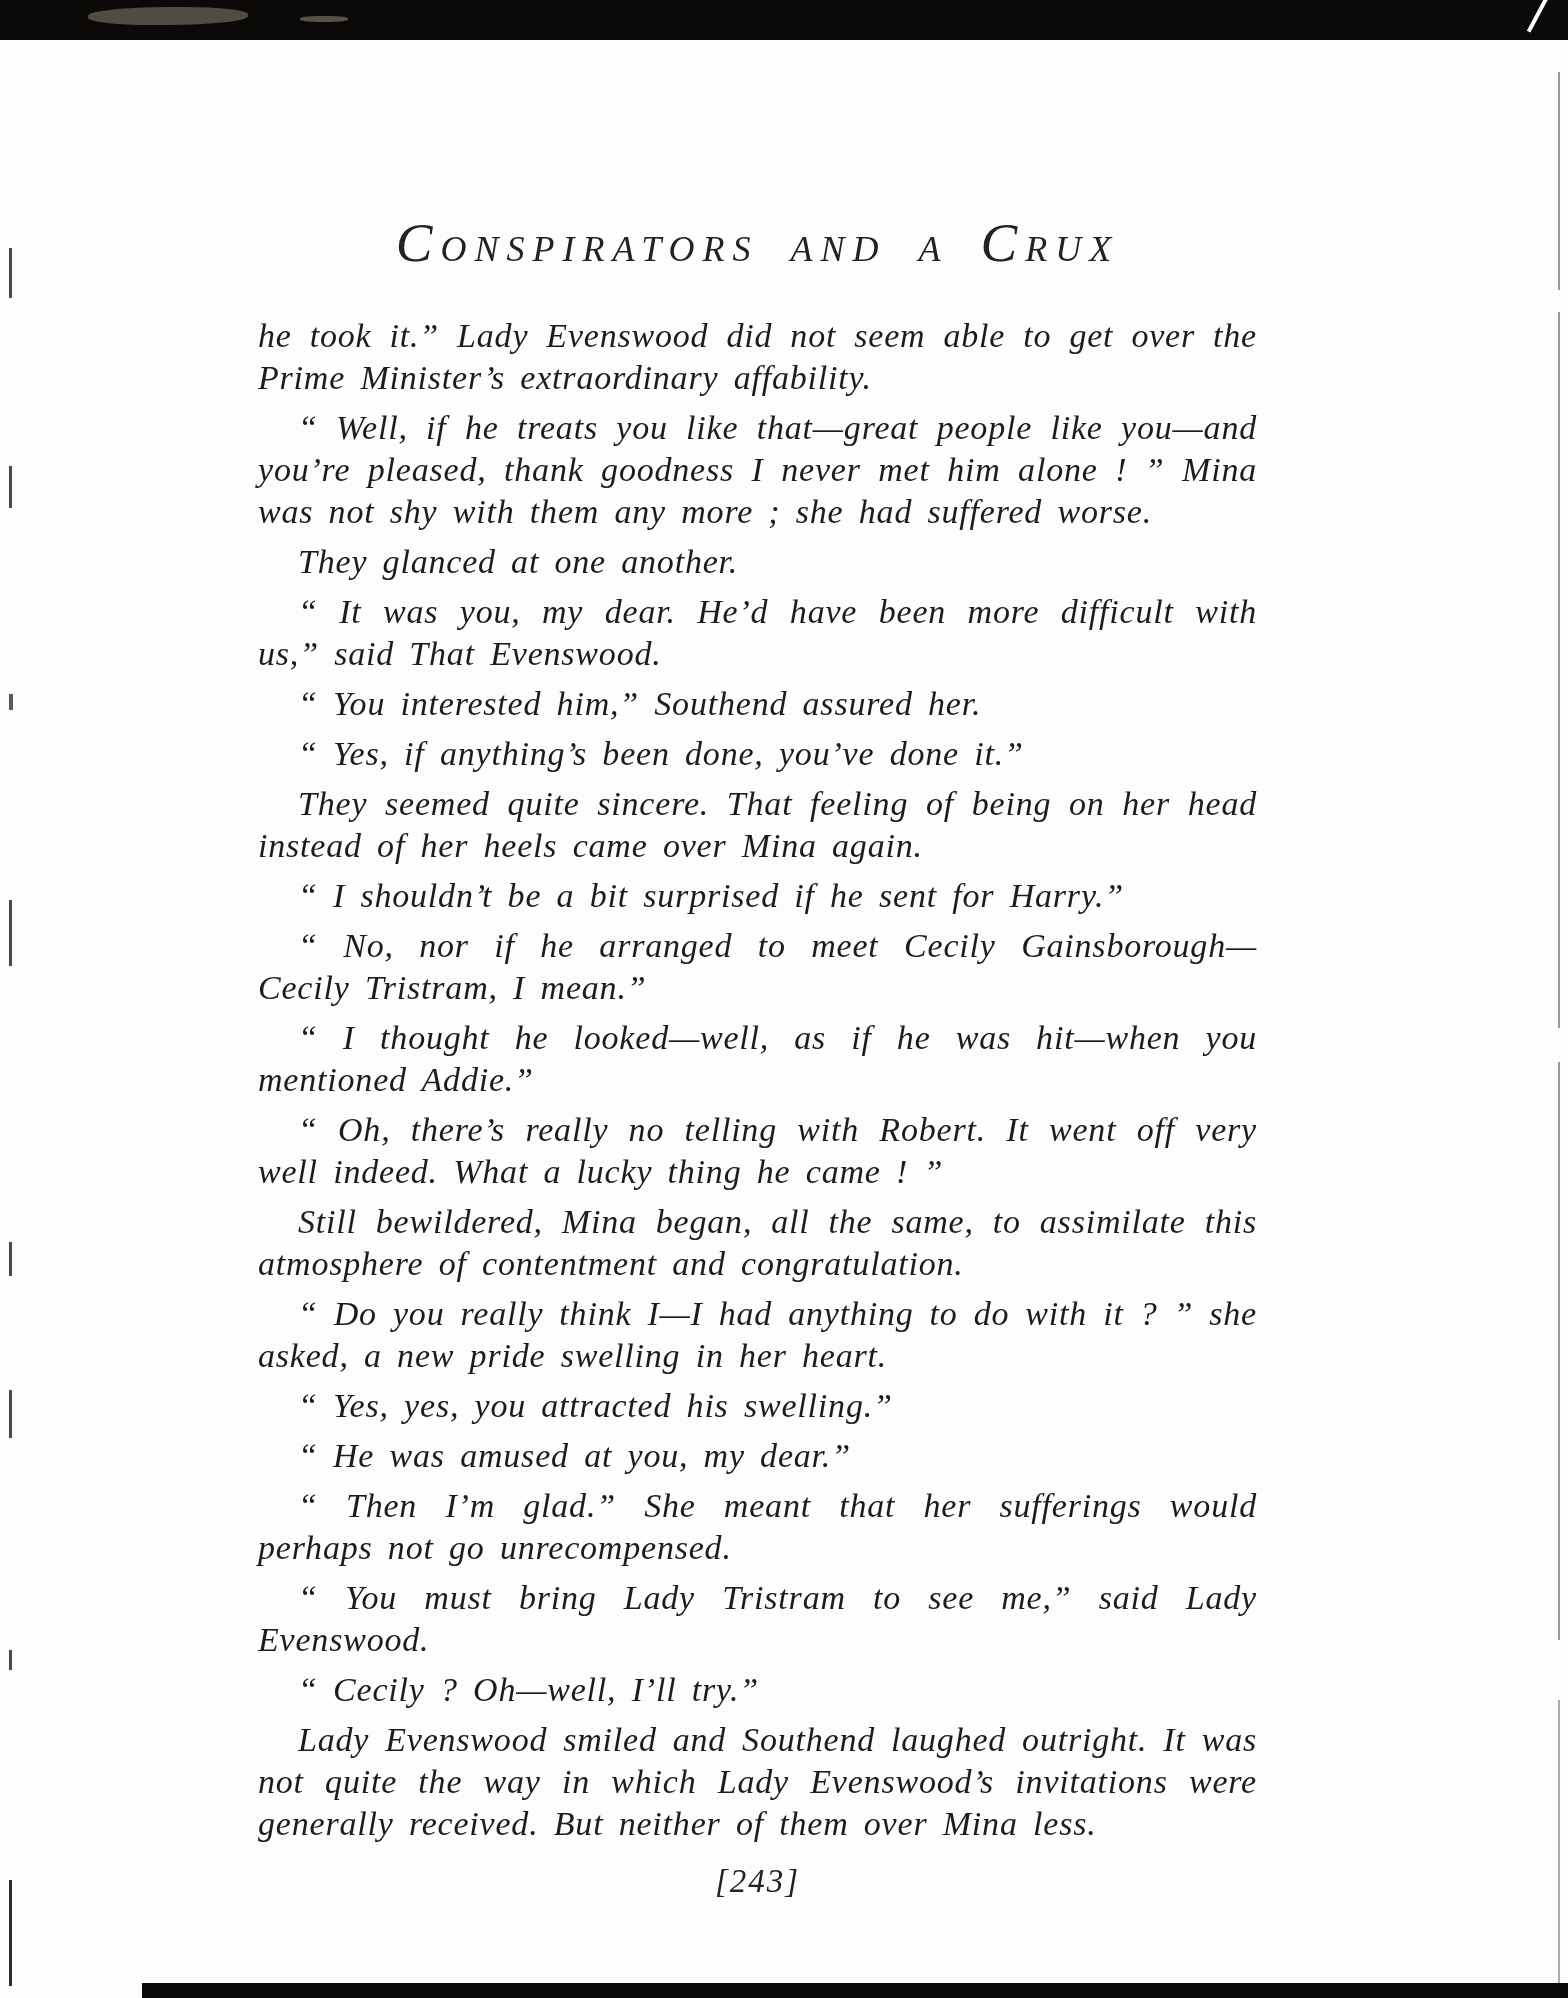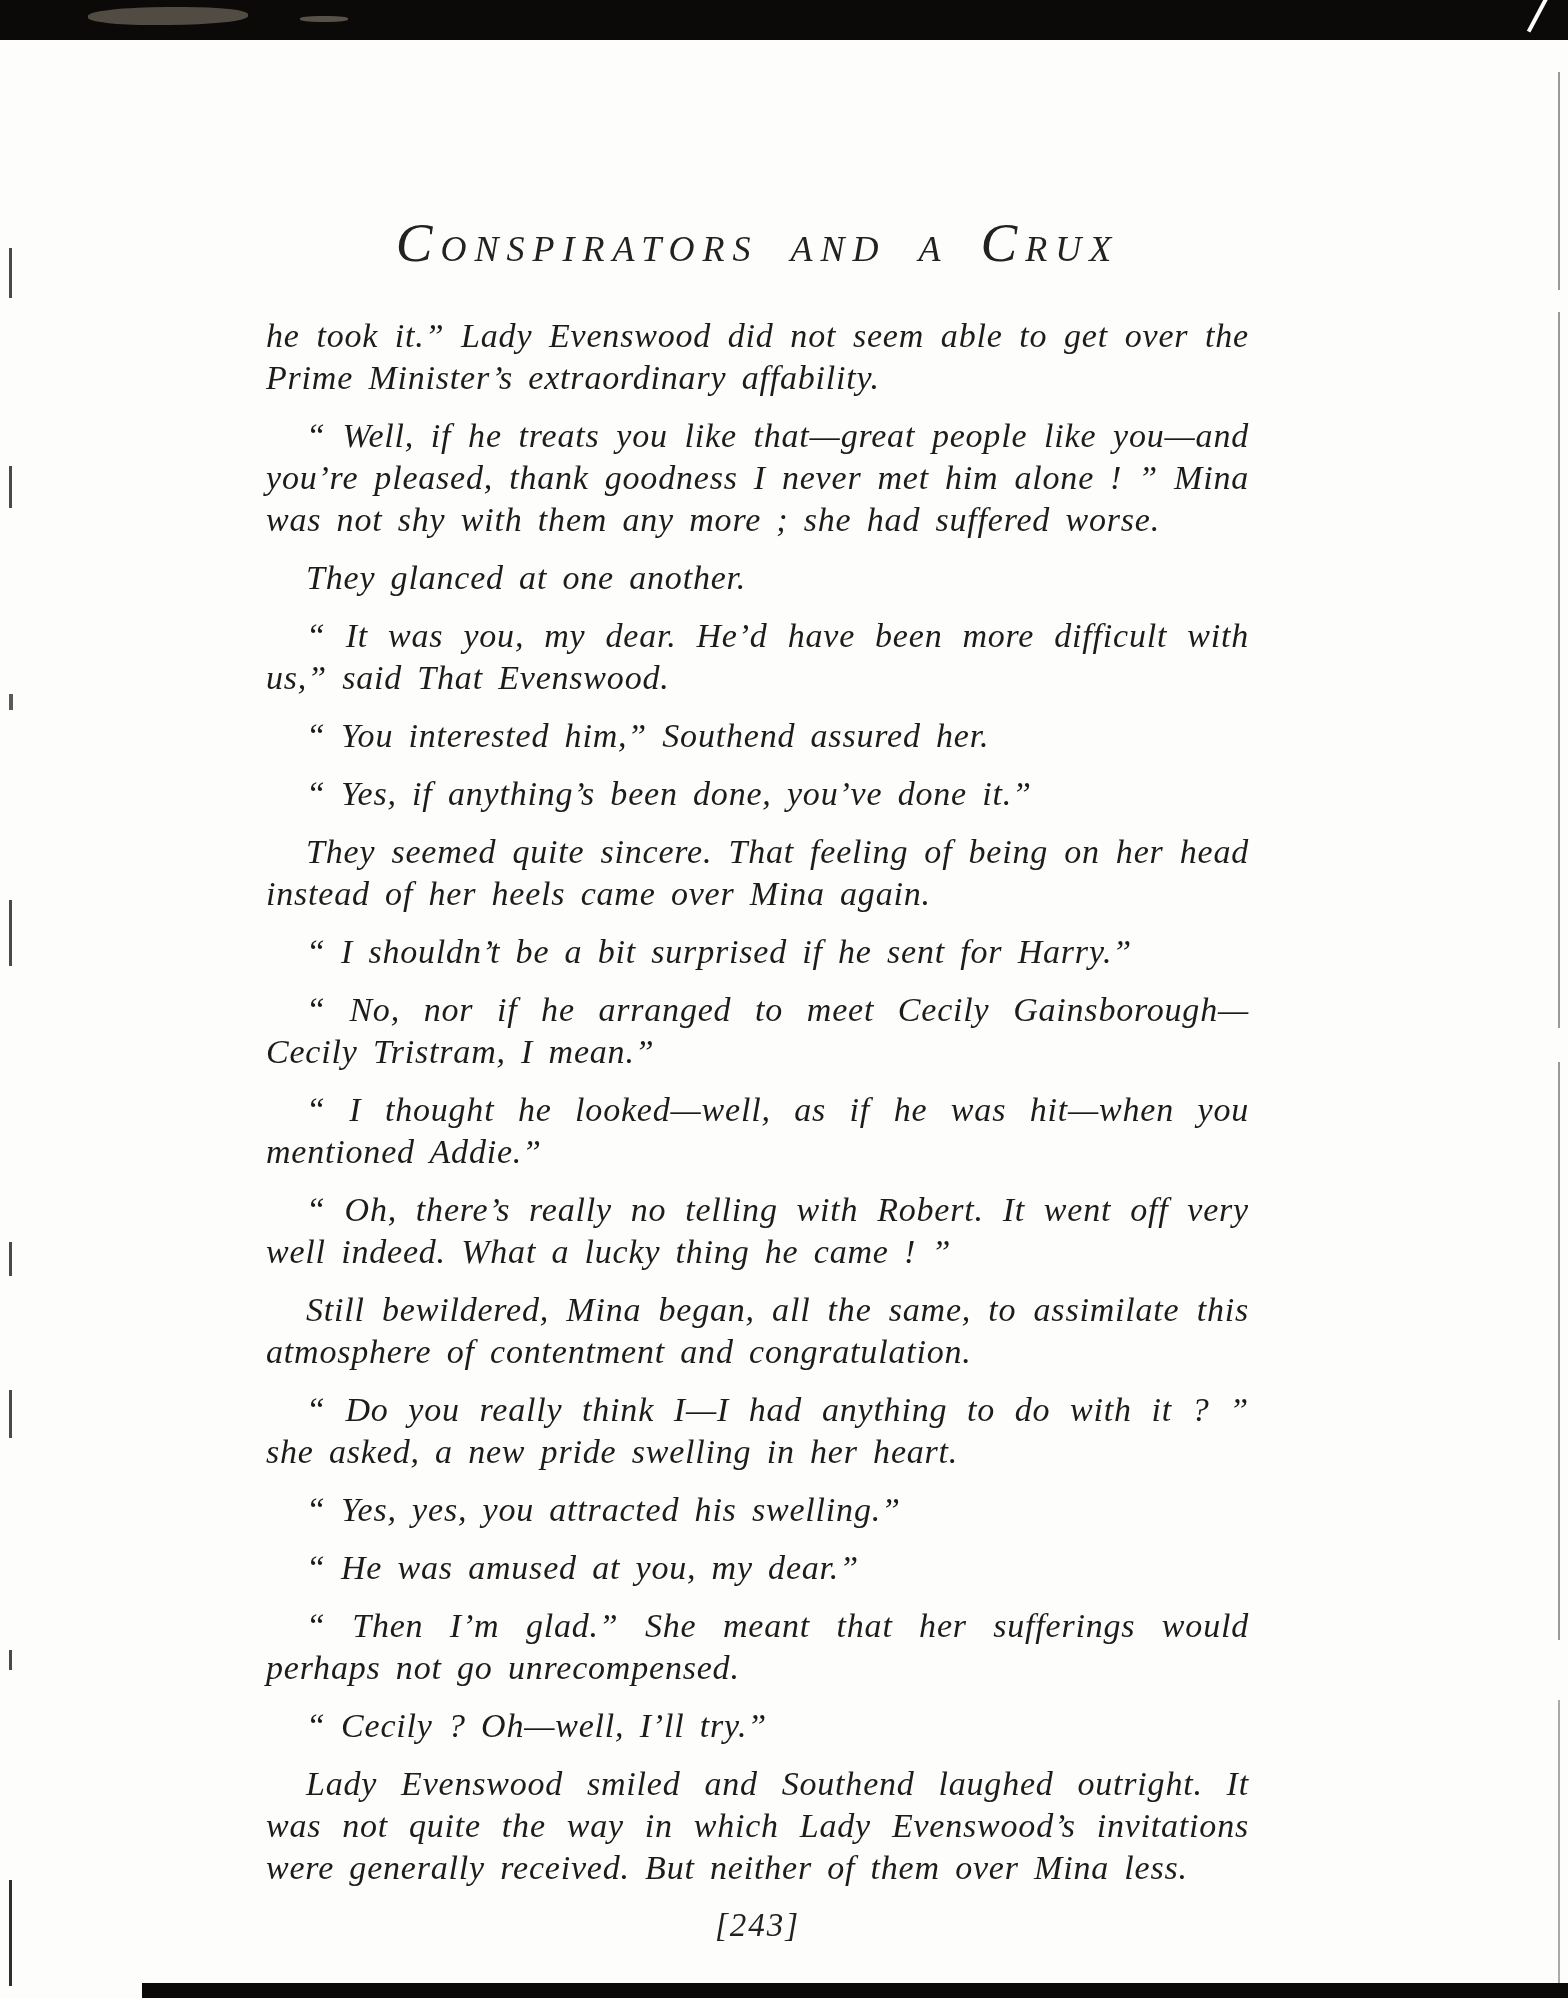--- a/index.html
+++ b/index.html
@@ -100,21 +100,21 @@
   .hcap  { font-size: 55px; letter-spacing: 8px; }
   .hrest { font-size: 36px; letter-spacing: 8px; }
 
   .body-text {
     font-size: 34px;
     line-height: 42px;
     text-align: justify;
     letter-spacing: 0.8px;
     word-spacing: 6px;
   }
-  .para { margin: 16px; text-indent: 40px; }
+  .para { margin: 8px; text-indent: 40px; }
   .para.first { text-indent: 0; }
 
   .page-number {
     margin-top: 18px;
     text-align: center;
     font-size: 33px;
     letter-spacing: 2px;
     color: #232220;
   }
 </style>
@@ -157,20 +157,21 @@
       <p class="para">They seemed quite sincere.  That feeling of being on her head instead of her heels came over Mina again.</p>
       <p class="para">“ I shouldn’t be a bit surprised if he sent for Harry.”</p>
       <p class="para">“ No, nor if he arranged to meet Cecily Gainsborough—Cecily Tristram, I mean.”</p>
       <p class="para">“ I thought he looked—well, as if he was hit—when you mentioned Addie.”</p>
       <p class="para">“ Oh, there’s really no telling with Robert.  It went off very well indeed.  What a lucky thing he came ! ”</p>
       <p class="para">Still bewildered, Mina began, all the same, to assimilate this atmosphere of contentment and congratulation.</p>
       <p class="para">“ Do you really think I—I had anything to do with it ? ” she asked, a new pride swelling in her heart.</p>
       <p class="para">“ Yes, yes, you attracted his swelling.”</p>
       <p class="para">“ He was amused at you, my dear.”</p>
       <p class="para">“ Then I’m glad.”  She meant that her sufferings would perhaps not go unrecompensed.</p>
+      <p class="para">“ You must bring Lady Tristram to see me,” said Lady Evenswood.</p>
       <p class="para">“ Cecily ?  Oh—well, I’ll try.”</p>
       <p class="para">Lady Evenswood smiled and Southend laughed outright.  It was not quite the way in which Lady Evenswood’s invitations were generally received.  But neither of them over Mina less.</p>
     </div>
 
     <div class="page-number">[243]</div>
 
   </div>
 
   <div class="bottom-bar"></div>
 

